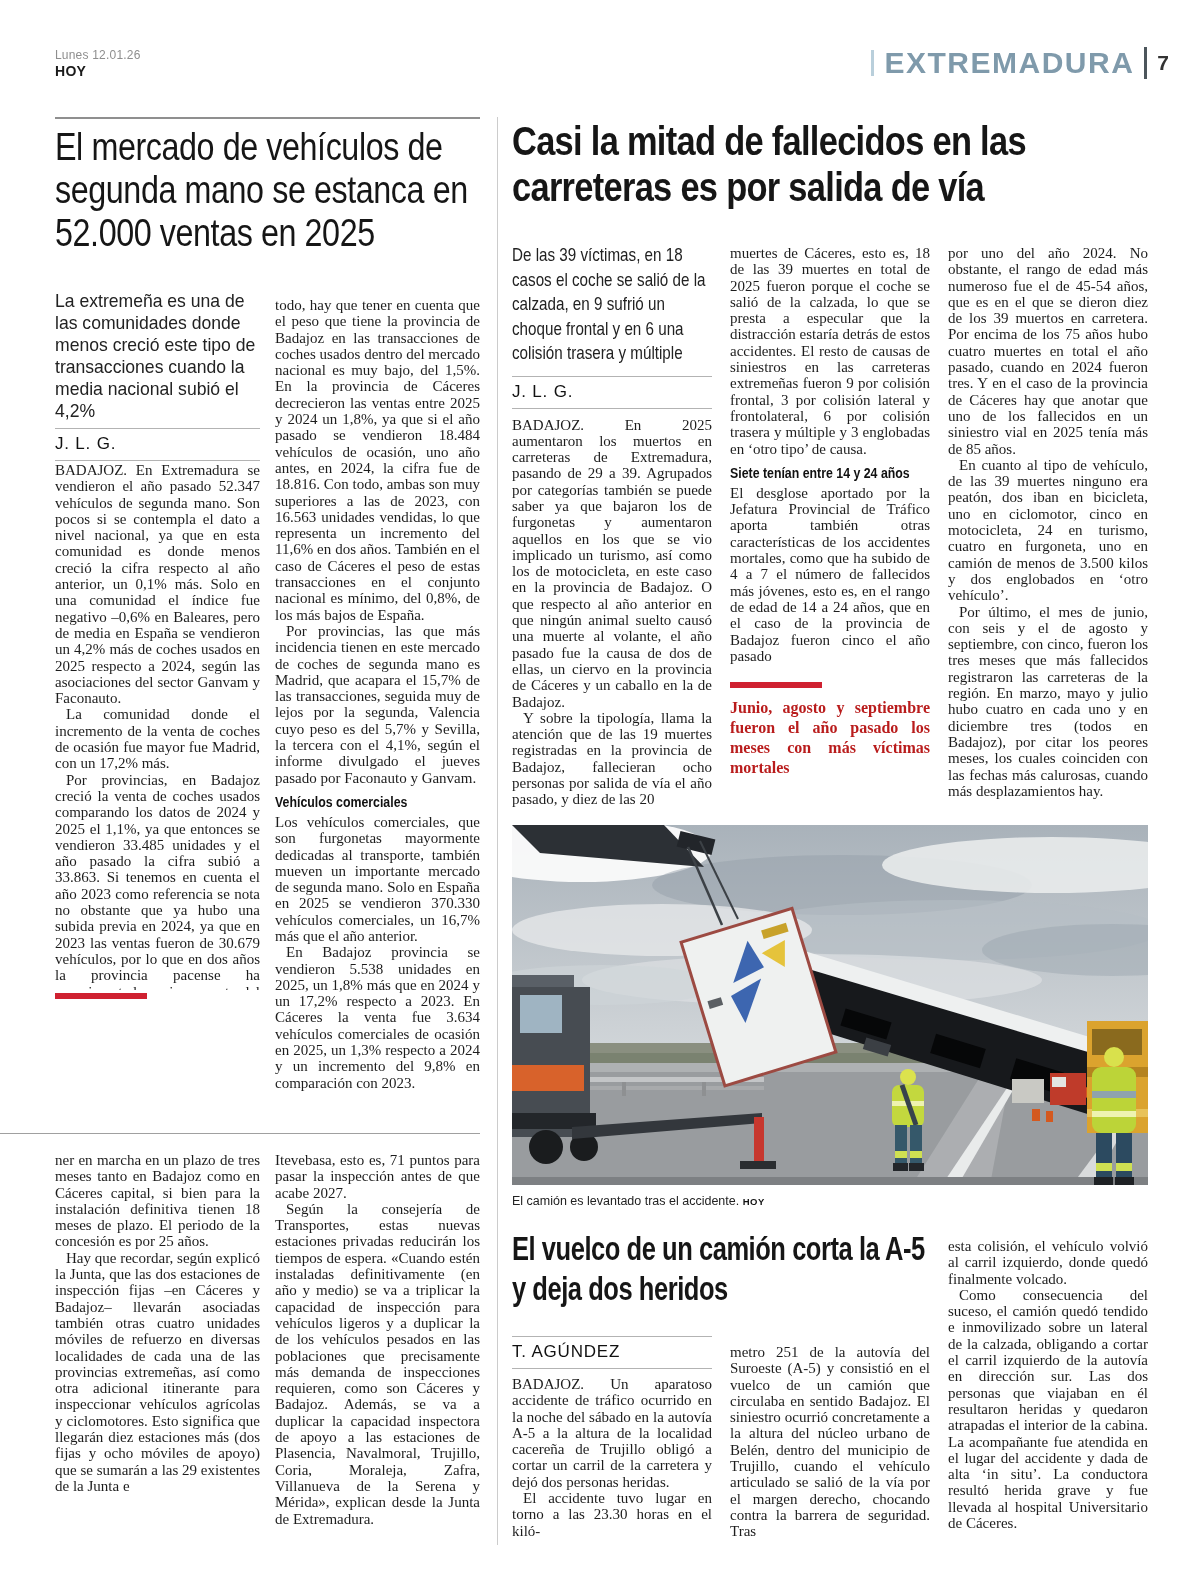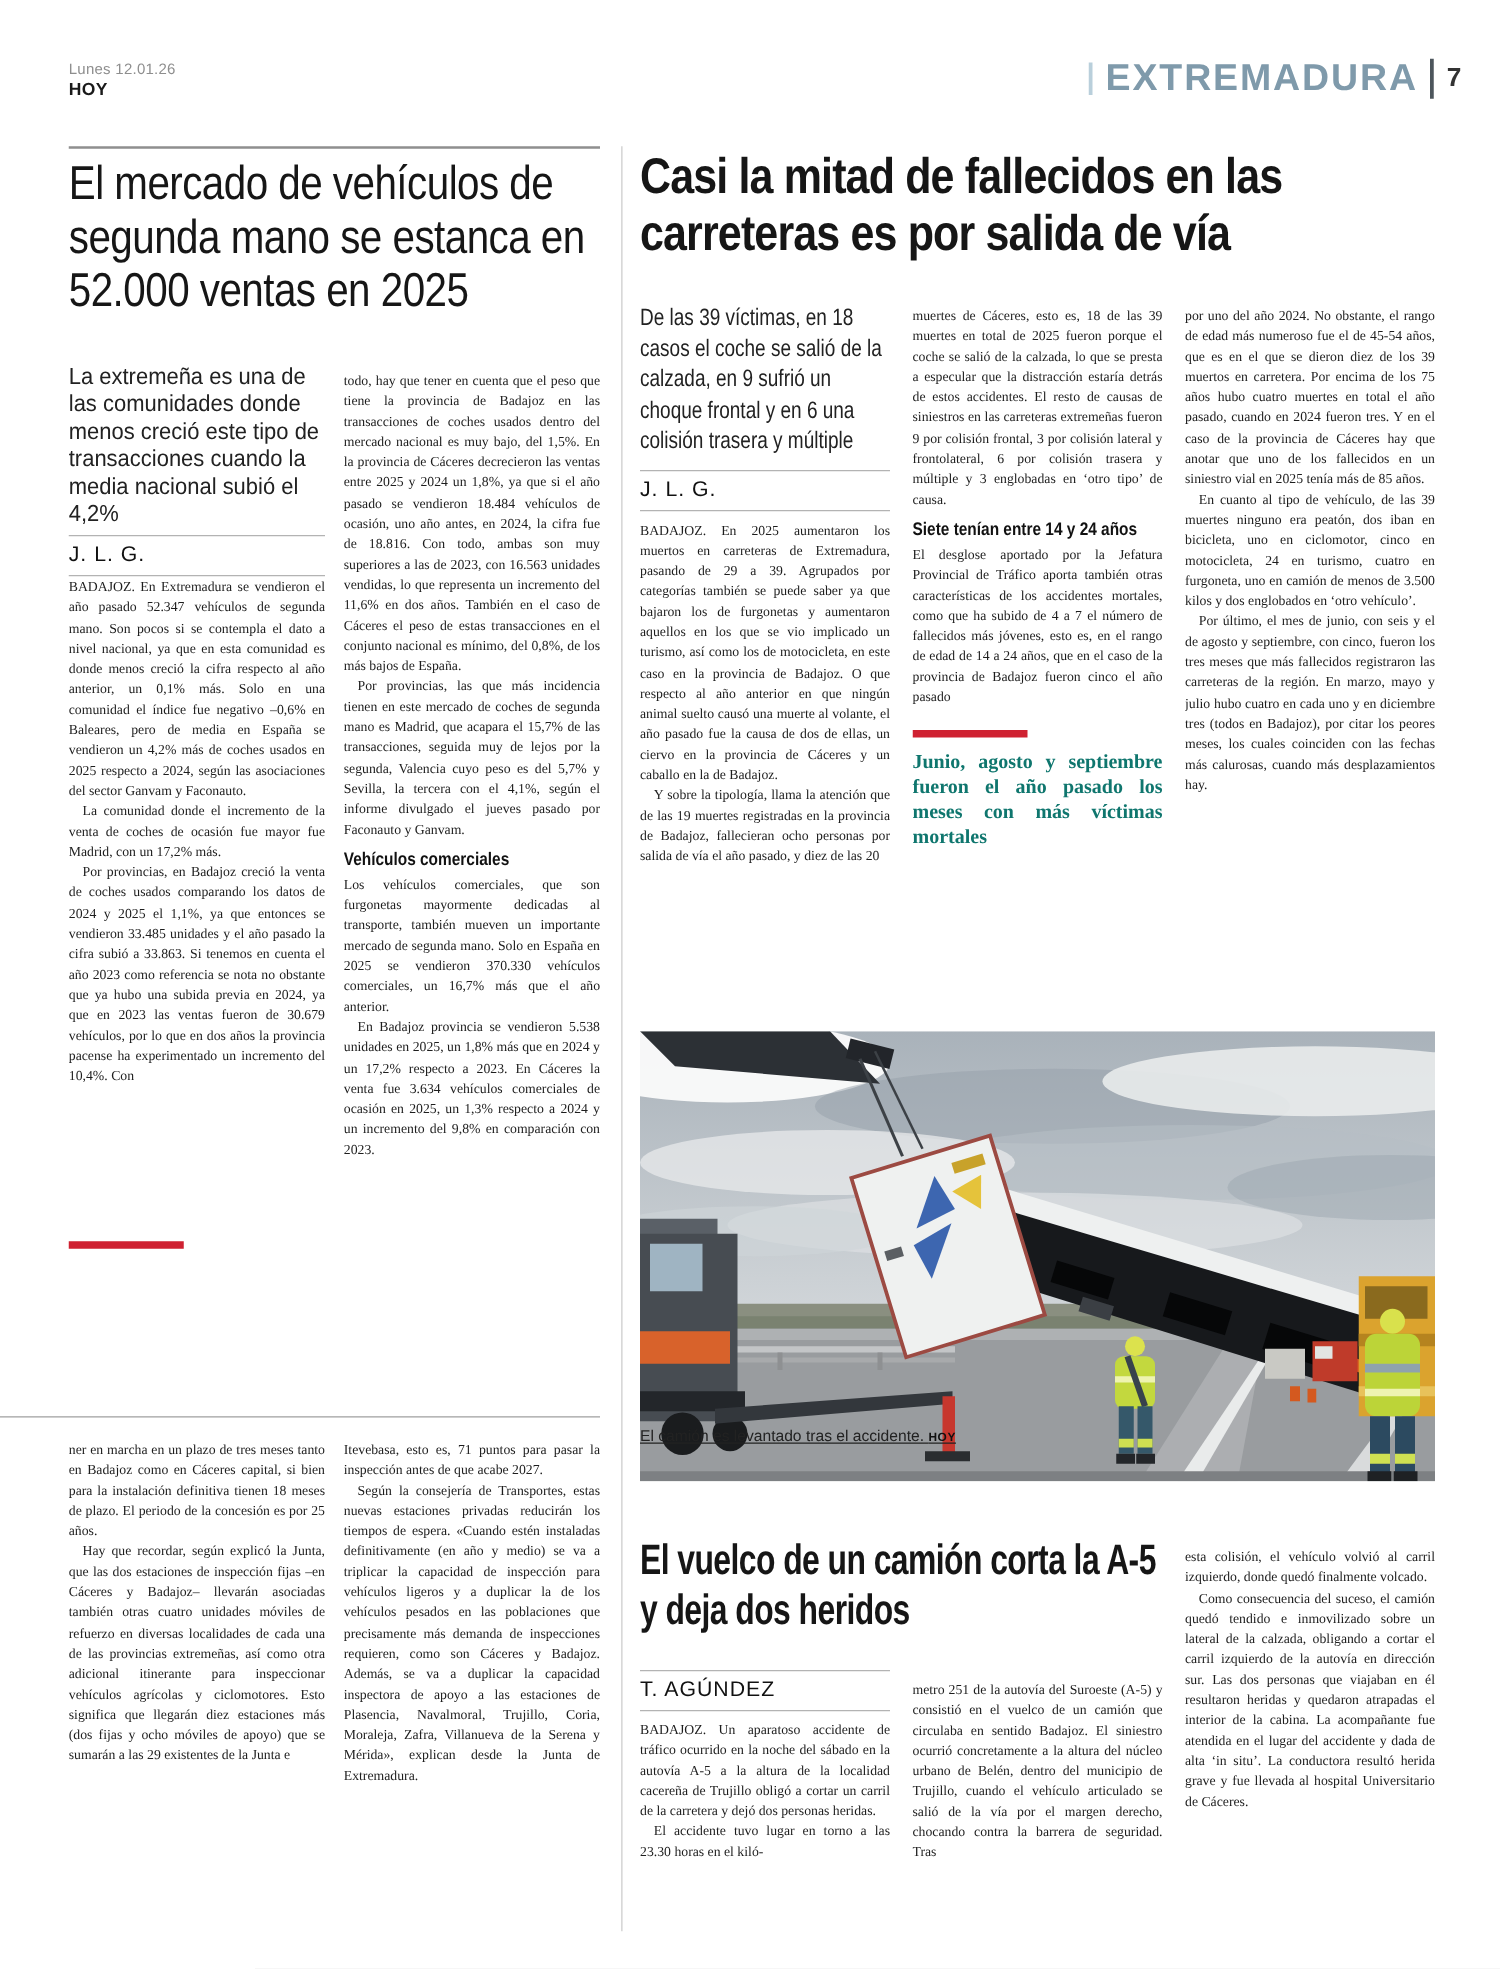--- a/index.html
+++ b/index.html
@@ -26,28 +26,28 @@
   
   .deck{font-family:"Liberation Sans",sans-serif;color:#222;transform-origin:top left;}
   .deck-left{font-size:18.5px;line-height:22px;transform:scaleX(.95);}
   .deck-right{font-size:19px;line-height:24.5px;transform:scaleX(.8);}
   
   .byline-box{border-top:1px solid #b3b3b3;border-bottom:1px solid #b3b3b3;padding:5px 0 6px;}
   .byline{font-family:"Liberation Sans",sans-serif;font-size:17px;font-weight:400;
           letter-spacing:.8px;color:#111;margin-top:26px;}
   
   .bodycol{overflow:hidden;text-align:justify;hyphens:auto;-webkit-hyphens:auto;}
-  .para{margin:0;font-size:11px;line-height:16.3px;text-align:justify;}
+  .para{margin:0;font-size:15px;line-height:16.3px;text-align:justify;}
   .para+.para{text-indent:11px;}
   .col-subhead{font-family:"Liberation Sans",sans-serif;font-weight:700;font-size:14.5px;
                line-height:18px;margin:7px 0 3px;color:#111;transform-origin:top left;
                transform:scaleX(.851);width:235px;white-space:nowrap;}
   
   .pq-bar{width:92px;height:6px;margin-bottom:10px;}
-  .pq-text{font-family:"Liberation Serif",serif;font-weight:700;font-size:16px;line-height:20px;color:#0f766e;}
+  .pq-text{font-family:"Liberation Serif",serif;font-weight:700;font-size:16px;line-height:20px;color:#b91c1c;}
   
   .caption{font-family:"Liberation Sans",sans-serif;font-size:12.5px;color:#222;}
   .caption .credit{font-weight:800;font-size:9.5px;letter-spacing:.5px;color:#111;}
   svg{display:block;}
 </style>
 </head>
 <body>
 
 <div class="page">
 
@@ -232,21 +232,21 @@
       <rect x="580" y="286" width="44" height="6" fill="#eef3b0"></rect>
       <rect x="584" y="308" width="16" height="46" fill="#2c4a60"></rect>
       <rect x="604" y="308" width="16" height="46" fill="#2c4a60"></rect>
       <rect x="584" y="338" width="16" height="8" fill="#cfe052"></rect>
       <rect x="604" y="338" width="16" height="8" fill="#cfe052"></rect>
       <rect x="582" y="352" width="19" height="8" fill="#1e2124"></rect>
       <rect x="603" y="352" width="19" height="8" fill="#1e2124"></rect>
     </svg>
   </div>
 
-  <div class="abs caption" style="left:512px;top:1142px;width:636px;text-decoration:underline;">
+  <div class="abs caption" style="left:512px;top:1194px;width:636px;">
     <span>El camión es levantado tras el accidente.</span>
     <span class="credit">HOY</span>
   </div>
 
   <h2 class="abs headline hl-bold-sm" style="left:512px;top:1228px;width:560px;">El vuelco de un camión corta la A-5 y deja dos heridos</h2>
 
   <div class="abs byline-box" style="left:512px;top:1336px;width:200px;">
     <span class="byline">T. AGÚNDEZ</span>
   </div>
 

